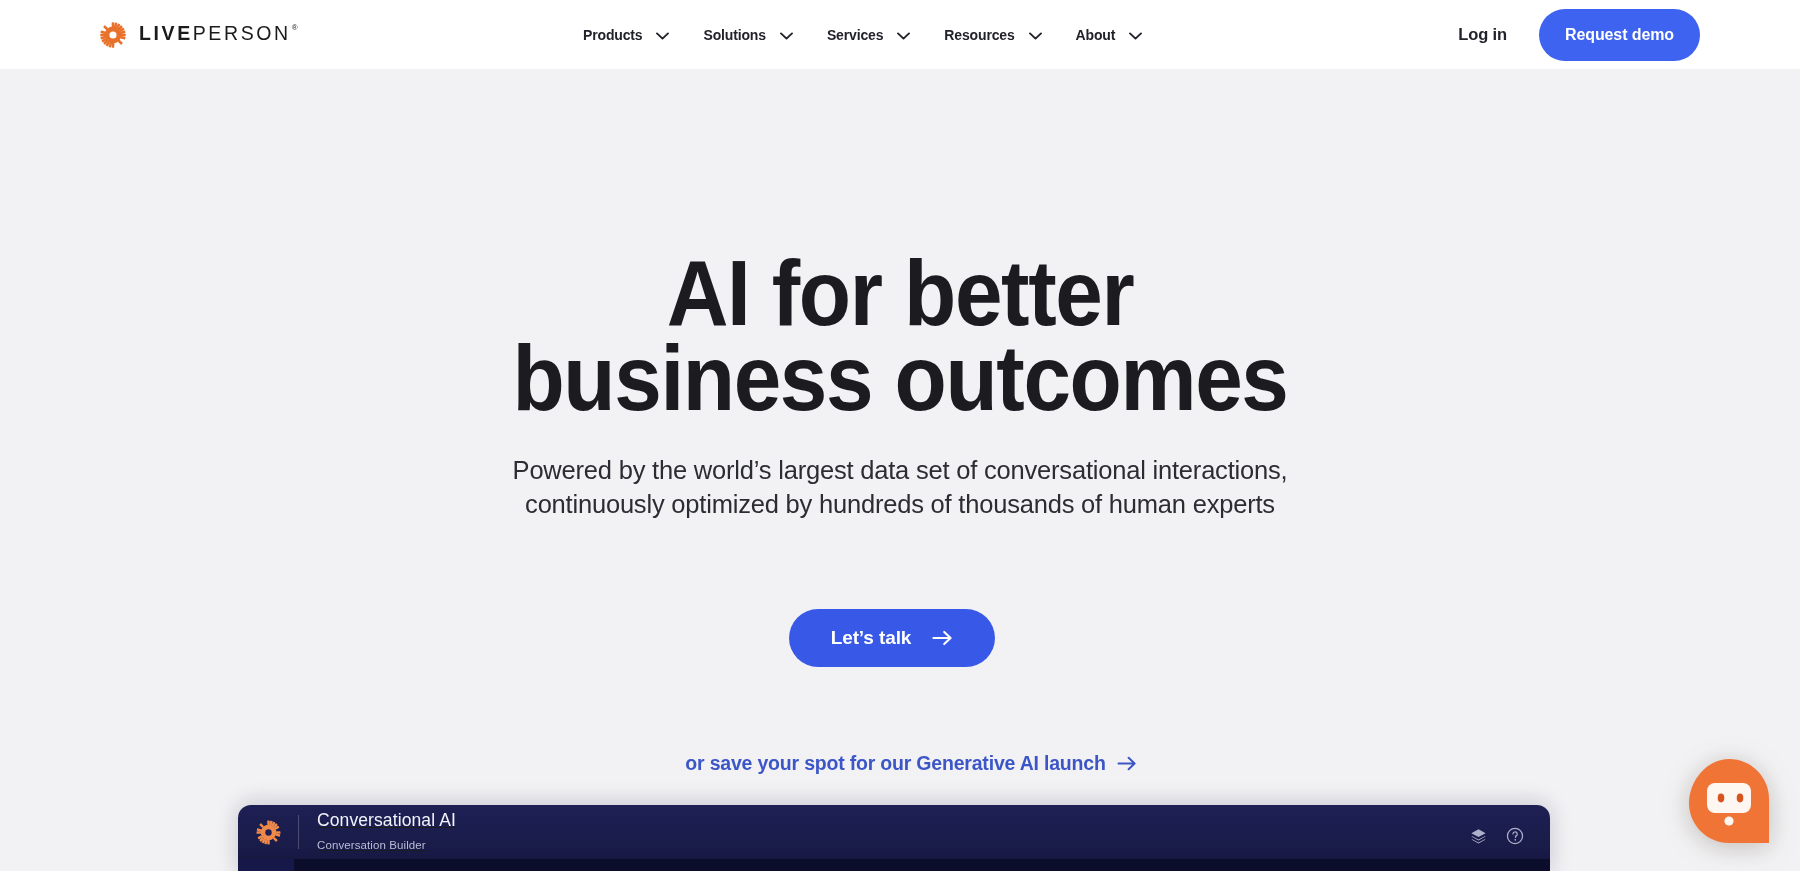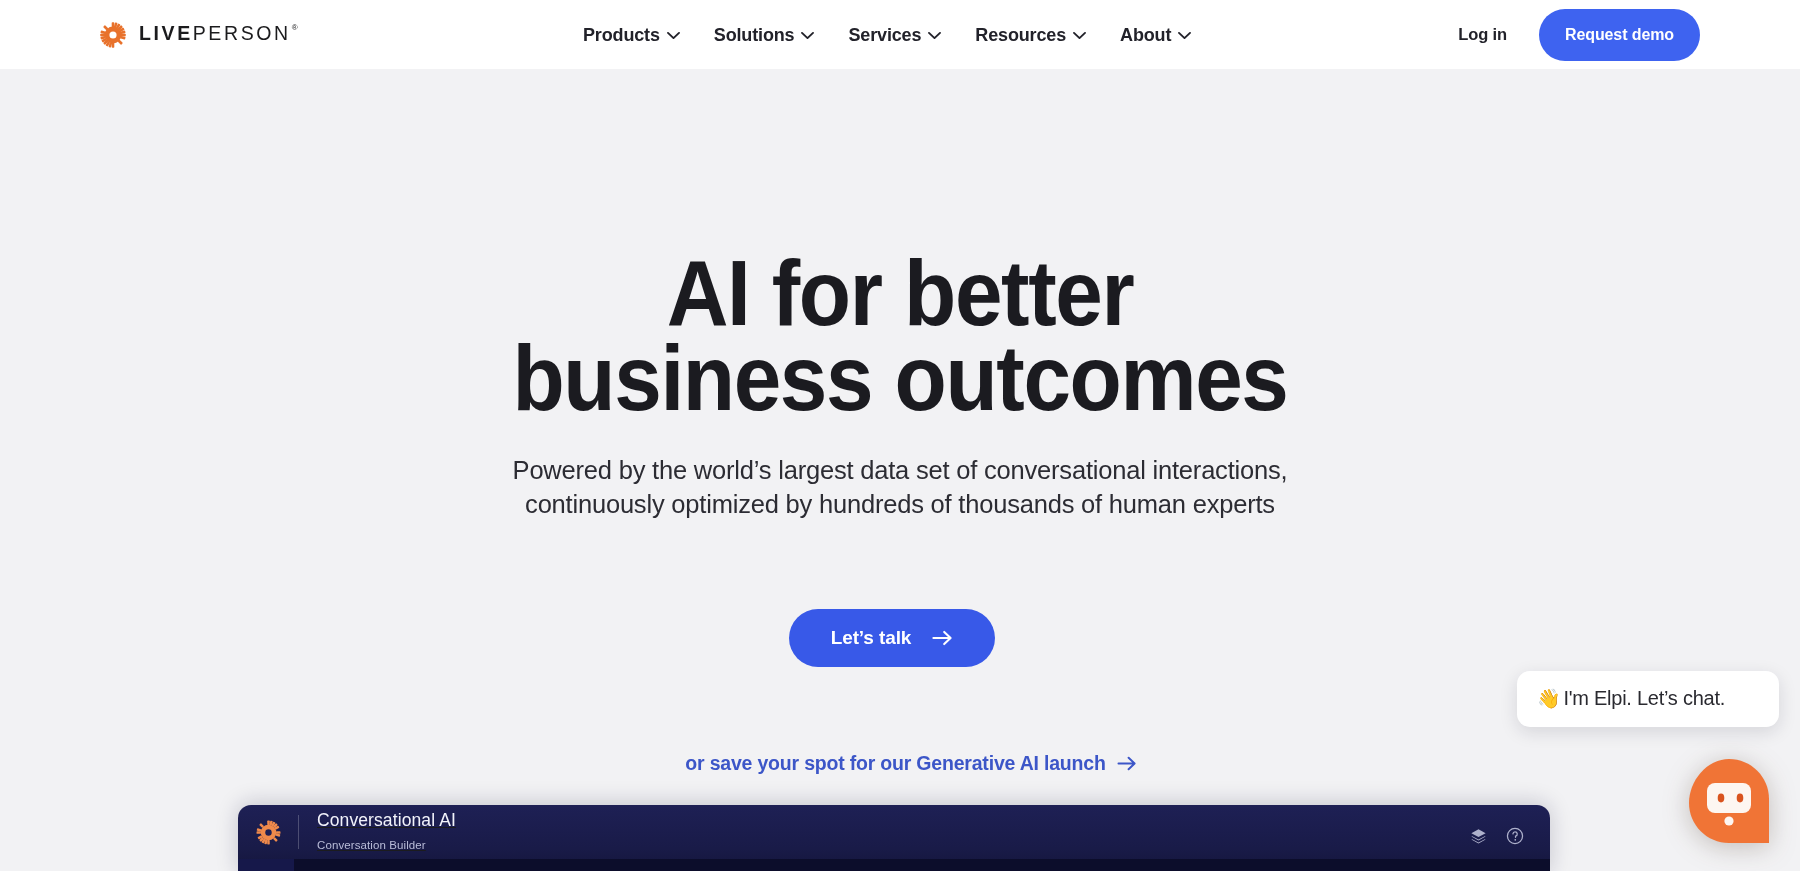--- a/index.html
+++ b/index.html
@@ -77,22 +77,22 @@
     top: 50%;
     transform: translateY(-50%);
     display: flex;
     align-items: center;
     gap: 34px;
   }
 
   .nav-item {
     display: flex;
     align-items: center;
-    gap: 7px;
-    font-size: 18px;
+    gap: 14px;
+    font-size: 14px;
     font-weight: 600;
     color: #22222a;
     cursor: pointer;
     white-space: nowrap;
     letter-spacing: -0.15px;
     text-align: center;
   }
   .nav-item .chev { display: block; margin-top: 2px; }
 
   .header-right {
@@ -515,23 +515,20 @@
         </svg>
       </div>
     </div>
 
     <div class="pp-canvas">
       <div class="pp-rail"></div>
     </div>
   </div>
 
 
-  <div class="chat-bubble chat-bubble-2">
-    <div class="chat-text-2"><span class="wave">👋</span><span>I'm Elpi. Let’s chat.</span></div>
-  </div>
 
   <div class="chat-launcher">
     <svg width="92" height="92" viewBox="0 0 92 92" aria-hidden="true">
       <path d="M46 4 C68.1 4 86 21.9 86 44 L86 88 L46 88 C23.9 88 6 70.1 6 48 C6 25.9 23.9 4 46 4 Z" fill="#f07436"></path>
       <rect x="24" y="28" width="44" height="30" rx="8" fill="#fdf6f1"></rect>
       <ellipse cx="38" cy="43" rx="3.3" ry="4.4" fill="#d9531e"></ellipse>
       <ellipse cx="57" cy="43" rx="3.3" ry="4.4" fill="#d9531e"></ellipse>
       <circle cx="46" cy="66" r="4.6" fill="#fdf6f1"></circle>
     </svg>
   </div>

